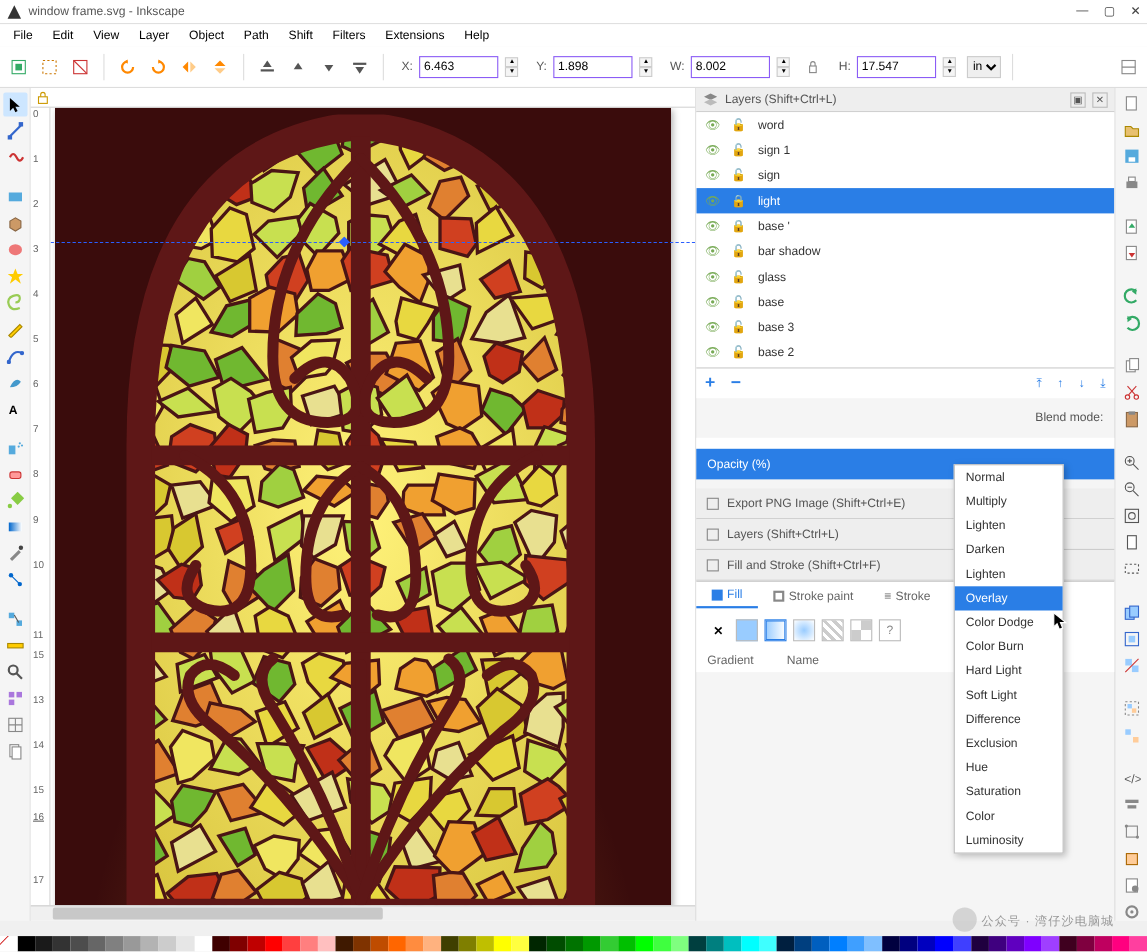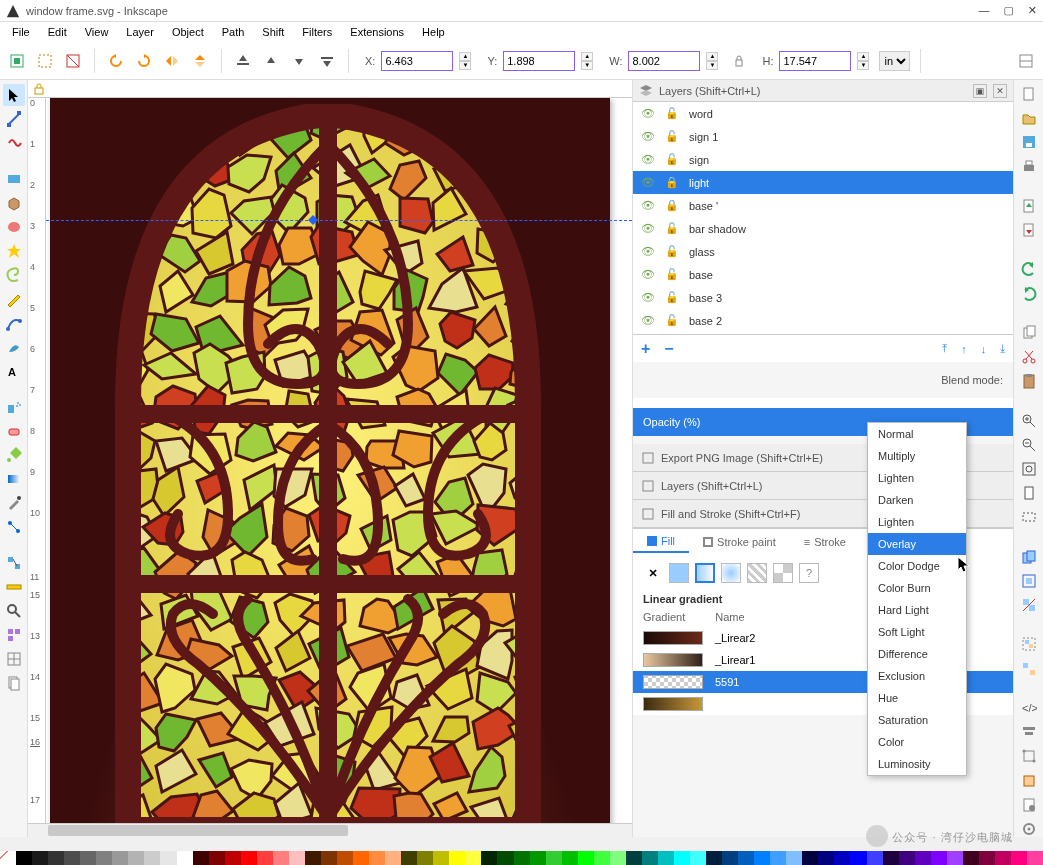--- a/index.html
+++ b/index.html
@@ -795,42 +795,23 @@
         </div>
         <div class="fill-modes">
           <div class="fm x">✕</div>
           <div class="fm" style="background:#9cf"></div>
           <div class="fm sel" style="background:linear-gradient(90deg,#9cf,#fff)"></div>
           <div class="fm" style="background:radial-gradient(circle,#9cf,#fff)"></div>
           <div class="fm" style="background:repeating-linear-gradient(45deg,#ccc 0 3px,#fff 3px 6px)"></div>
           <div class="fm" style="background:conic-gradient(#ccc 0 25%,#fff 0 50%,#ccc 0 75%,#fff 0)"></div>
           <div class="fm" style="color:#888">?</div>
         </div>
-        <div class="grad-title">Linear gradient</div>
         <div class="grad-head">
             <span>Gradient</span>
             <span>Name</span>
-          </div>
-        <div class="grad-list" id="grad-list">
-            <div class="grow">
-              <div class="swatch" style="background: linear-gradient(90deg, rgb(26, 10, 8), rgb(107, 42, 26));"></div>
-              <span>_Lirear2</span>
-            </div>
-            <div class="grow">
-              <div class="swatch" style="background: linear-gradient(90deg, rgb(232, 200, 160), rgb(48, 32, 24));"></div>
-              <span>_Lirear1</span>
-            </div>
-            <div class="grow selected">
-              <div class="swatch" style="background: repeating-conic-gradient(rgb(204, 204, 204) 0deg, rgb(204, 204, 204) 25%, rgb(255, 255, 255) 0deg, rgb(255, 255, 255) 50%) 0px center / 8px 8px, linear-gradient(90deg, rgb(255, 255, 255), transparent); background-blend-mode: normal;"></div>
-              <span>5591</span>
-            </div>
-            <div class="grow">
-              <div class="swatch" style="background: linear-gradient(90deg, rgb(58, 42, 16), rgb(200, 152, 56));"></div>
-              <span></span>
-            </div>
           </div>
       </div>
 
       <div class="dropdown" id="blend-dd">
           <div class="opt">Normal</div>
           <div class="opt">Multiply</div>
           <div class="opt">Lighten</div>
           <div class="opt">Darken</div>
           <div class="opt">Lighten</div>
           <div class="opt selected">Overlay</div>

